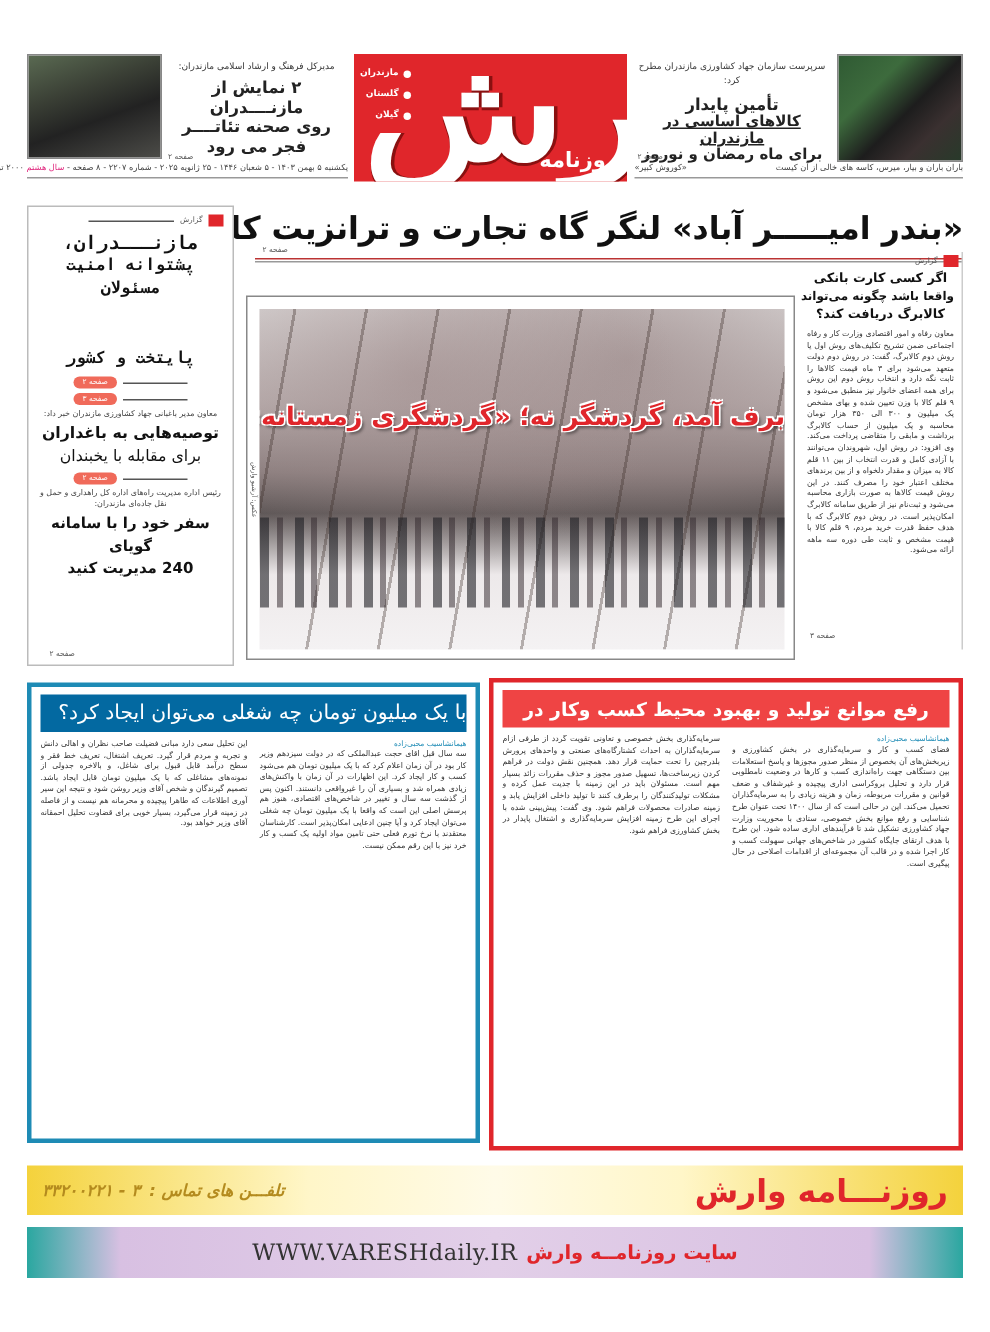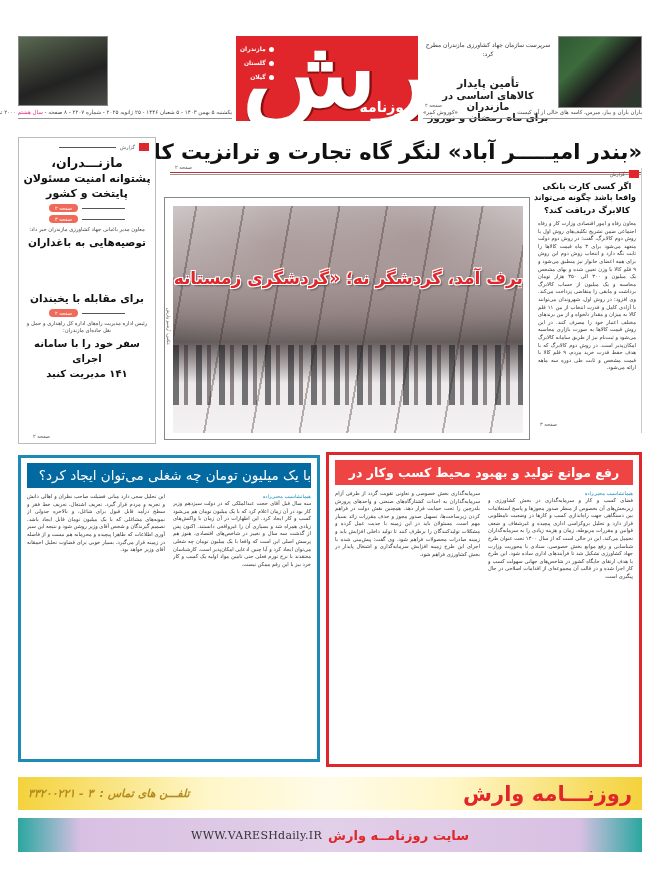--- a/index.html
+++ b/index.html
@@ -55,29 +55,36 @@
   .cols{display:flex;gap:8px;}
   .cols>div{flex:1;}
   .by{font-size:5px;color:#1e8bb5;margin-bottom:1px;}
   
   .ad1{background:linear-gradient(90deg,#f4d23c 0%,#fff6c8 30%,#fffbe8 50%,#fff6c8 70%,#f4d23c 100%);}
   .ad2{background:linear-gradient(90deg,#2aa7a0 0%,#d8c0e2 10%,#e2cfe8 50%,#d8c0e2 90%,#2aa7a0 100%);}
   .ad1 .green{color:#1e7a3a;font-weight:900;font-size:21px;}
   .ad1 .red{color:#e0262b;font-weight:900;font-size:21px;}
   .ad1 .phone{color:#b48b1e;font-size:11px;font-weight:bold;font-style:italic;}
   .ad2 .site{color:#e0262b;font-weight:900;font-size:13px;}
-  .ad2 .url{color:#333;font-family:"DejaVu Serif",serif;font-size:11px;letter-spacing:.3px;}
+  .ad2 .url{color:#333;font-family:"DejaVu Serif",serif;font-size:15px;letter-spacing:.3px;}
 </style>
 </head>
 <body>
 
 <div class="abs" style="left:18px;top:36px;width:624px;height:92px;">
 
   <div class="abs photo" style="left:0;top:0;width:90px;height:70px;"></div>
 
+  <div class="abs" style="left:92px;top:0;width:122px;height:72px;">
+    <div class="kicker" style="margin-top:4px;">مدیرکل فرهنگ و ارشاد اسلامی مازندران:</div>
+    <div class="mast-title" style="font-size:11px;margin-top:3px;">۲ نمایش از مازنــــدران</div>
+    <div class="mast-title" style="font-size:11px;">روی صحنه تئاتــــر</div>
+    <div class="mast-title" style="font-size:11px;">فجر می رود</div>
+    <div class="tiny abs" style="left:2px;bottom:0;">صفحه ۲</div>
+  </div>
 
   <div class="abs logo" style="left:218px;top:0;width:182px;height:85px;">
     <div class="cities">
       <span>
           <i class="dot"></i>
           <b>مازندران</b>
         </span>
       <span>
           <i class="dot"></i>
           <b>گلستان</b>
@@ -86,22 +93,22 @@
           <i class="dot"></i>
           <b>گیلان</b>
         </span>
     </div>
     <div class="word">وارش</div>
     <div class="rooz">روزنامه</div>
   </div>
 
   <div class="abs" style="left:405px;top:0;width:130px;height:72px;">
     <div class="kicker" style="margin-top:4px;">سرپرست سازمان جهاد کشاورزی مازندران مطرح کرد:</div>
-    <div class="mast-title" style="font-size:11px;margin-top:19px;">تأمین پایدار</div>
-    <div class="mast-title" style="font-size:10px;">کالاهای اساسی در مازندران</div>
+    <div class="mast-title" style="font-size:11px;margin-top:5px;">تأمین پایدار</div>
+    <div class="mast-title" style="font-size:10px;text-decoration:underline;">کالاهای اساسی در مازندران</div>
     <div class="mast-title" style="font-size:10px;">برای ماه رمضان و نوروز</div>
     <div class="tiny abs" style="left:2px;bottom:0;">صفحه ۲</div>
   </div>
 
   <div class="abs photo photo-r" style="left:540px;top:0;width:84px;height:72px;"></div>
 
   <div class="abs dateline mast-box" style="left:0;top:73px;width:214px;height:10px;text-align:left;direction:rtl;">
     <span>یکشنبه ۵ بهمن ۱۴۰۳ - ۵ شعبان ۱۴۴۶ - ۲۵ ژانویه ۲۰۲۵ - شماره ۲۲۰۷ - ۸ صفحه - </span><span class="pink">سال هشتم</span><span> ۲۰۰۰ تومان</span>
   </div>
 
@@ -117,49 +124,49 @@
 </div>
 <div class="abs dbl-rule" style="left:170px;top:172px;width:472px;"></div>
 
 <div class="abs lcol" style="left:18px;top:137px;width:138px;height:307px;">
   <div class="pill-row" style="margin:5px 6px 0 40px;">
     <span class="line"></span>
     <span class="page-ref">گزارش</span>
     <span class="label-red"></span>
   </div>
 
-  <div style="padding:0 4px;">
+  <div style="padding:0 4px;font-family:Liberation Mono, monospace;">
     <div class="lc-head" style="font-size:12.5px;line-height:16px;margin-top:4px;">مازنـــدران،</div>
     <div class="lc-head" style="font-size:11px;line-height:15px;">پشتوانه امنیت مسئولان</div>
-    <div class="lc-head" style="font-size:11px;line-height:15px;">پایتخت و کشور</div>
+    <div class="lc-head" style="font-size:11px;line-height:15px;margin-top:32px;">پایتخت و کشور</div>
   </div>
   <div class="pill-row" style="margin:3px 30px 3px 30px;">
     <span class="pill">صفحه ۲</span>
     <span class="line"></span>
   </div>
 
   <div class="pill-row" style="margin:3px 30px 3px 30px;">
     <span class="pill">صفحه ۳</span>
     <span class="line"></span>
   </div>
 
   <div style="padding:0 4px;">
     <div class="lc-kicker">معاون مدیر باغبانی جهاد کشاورزی مازندران خبر داد:</div>
     <div class="lc-head" style="font-size:10.5px;line-height:15px;margin-top:2px;font-weight:bold;">توصیه‌هایی به باغداران</div>
-    <div class="lc-head" style="font-size:10.5px;line-height:15px;font-weight:bold;margin-top:41px;">برای مقابله با یخبندان</div>
+    <div class="lc-head" style="font-size:10.5px;line-height:15px;font-weight:normal;">برای مقابله با یخبندان</div>
   </div>
   <div class="pill-row" style="margin:3px 30px 3px 30px;">
     <span class="pill">صفحه ۲</span>
     <span class="line"></span>
   </div>
 
   <div style="padding:0 4px;">
     <div class="lc-kicker">رئیس اداره مدیریت راه‌های اداره کل راهداری و حمل و نقل جاده‌ای مازندران:</div>
-    <div class="lc-head" style="font-size:10px;line-height:15px;margin-top:2px;font-weight:bold;">سفر خود را با سامانه اجرای</div>
-    <div class="lc-head" style="font-size:10px;line-height:15px;font-weight:bold;">۱۴۱ مدیریت کنید</div>
+    <div class="lc-head" style="font-size:10px;line-height:15px;margin-top:2px;font-weight:bold;">سفر خود را با سامانه گویای</div>
+    <div class="lc-head" style="font-size:10px;line-height:15px;font-weight:bold;">240 مدیریت کنید</div>
   </div>
   <div class="page-ref" style="position:absolute;left:14px;bottom:4px;">صفحه ۲</div>
 </div>
 
 <div class="abs hero" style="left:164px;top:197px;width:366px;height:243px;">
   <div class="abs hero-img" style="left:8px;top:8px;width:350px;height:227px;">
     <div class="hero-trees"></div>
     <div class="hero-people"></div>
     <div class="hero-title" style="top:62px;font-size:17px;">برف آمد، گردشگر نه؛ «گردشگری زمستانه»</div>
   </div>

